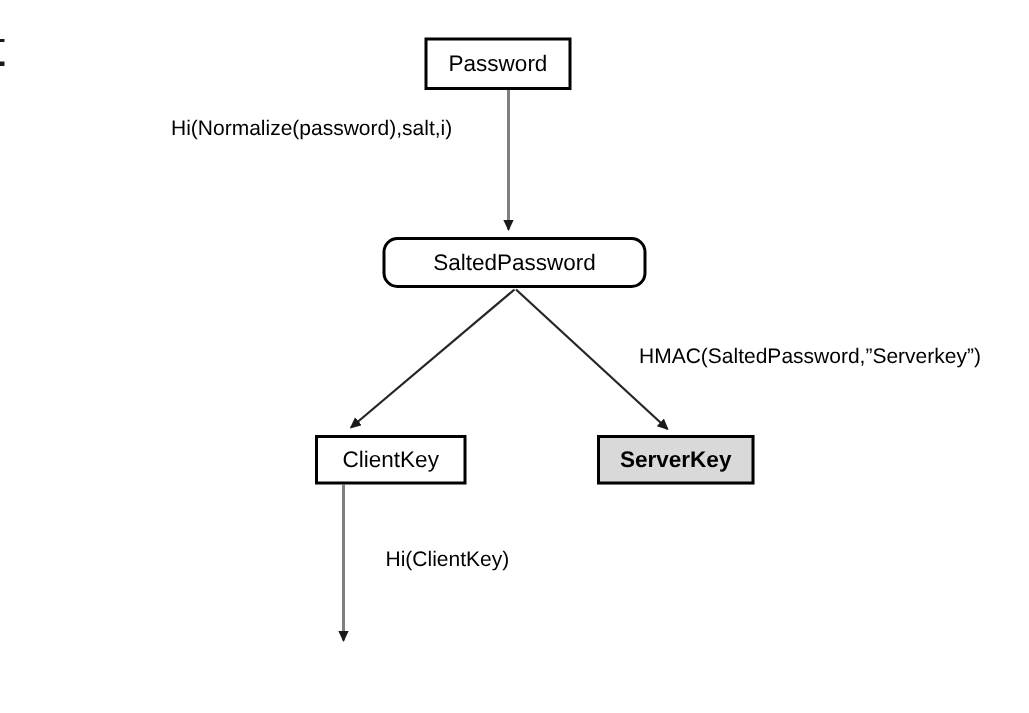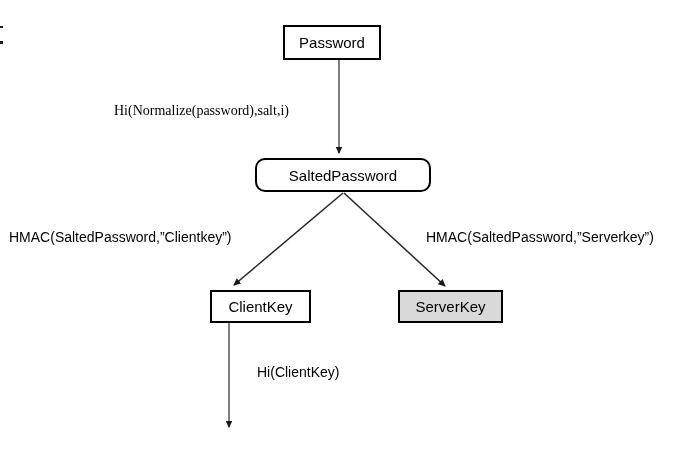--- a/index.html
+++ b/index.html
@@ -55,26 +55,25 @@
     <line class="edge-black" x1="344" y1="193" x2="445" y2="286" marker-end="url(#ah)"></line>
     <line class="edge-gray" x1="229" y1="323" x2="229" y2="427" marker-end="url(#ah)"></line>
   </svg>
 
   <div class="node" style="left:283px; top:25px; width:98px; height:35px;">Password</div>
 
   <div class="node" style="left:255px; top:158px; width:176px; height:34px;border-radius:10px;">SaltedPassword</div>
 
   <div class="node" style="left:182px; top:290px; width:101px; height:33px;margin-left:28px;">ClientKey</div>
 
-  <div class="node gray" style="left:398px; top:290px; width:105px; height:33px;">ServerKey</div>
+  <div class="node gray" style="left:398px; top:290px; width:105px; height:33px;font-weight:bold;">ServerKey</div>
 
 
-  <div class="edge-label" style="left:114px; top:103px;font-family:Liberation Serif, serif;">Hi(Normalize(password),salt,i)</div>
+  <div class="edge-label" style="left:114px; top:77px;">Hi(Normalize(password),salt,i)</div>
 
-  <div class="edge-label" style="left:9px; top:229px;">HMAC(SaltedPassword,”Clientkey”)</div>
 
   <div class="edge-label" style="left:410px; top:229px;margin-left:16px;">HMAC(SaltedPassword,”Serverkey”)</div>
 
   <div class="edge-label" style="left:257px; top:364px;">Hi(ClientKey)</div>
 
   <div class="crop-artifact" style="left:0; top:26px; width:3px; height:2px;"></div>
   <div class="crop-artifact" style="left:0; top:41px; width:3px; height:3px;"></div>
 
 </div>
 

